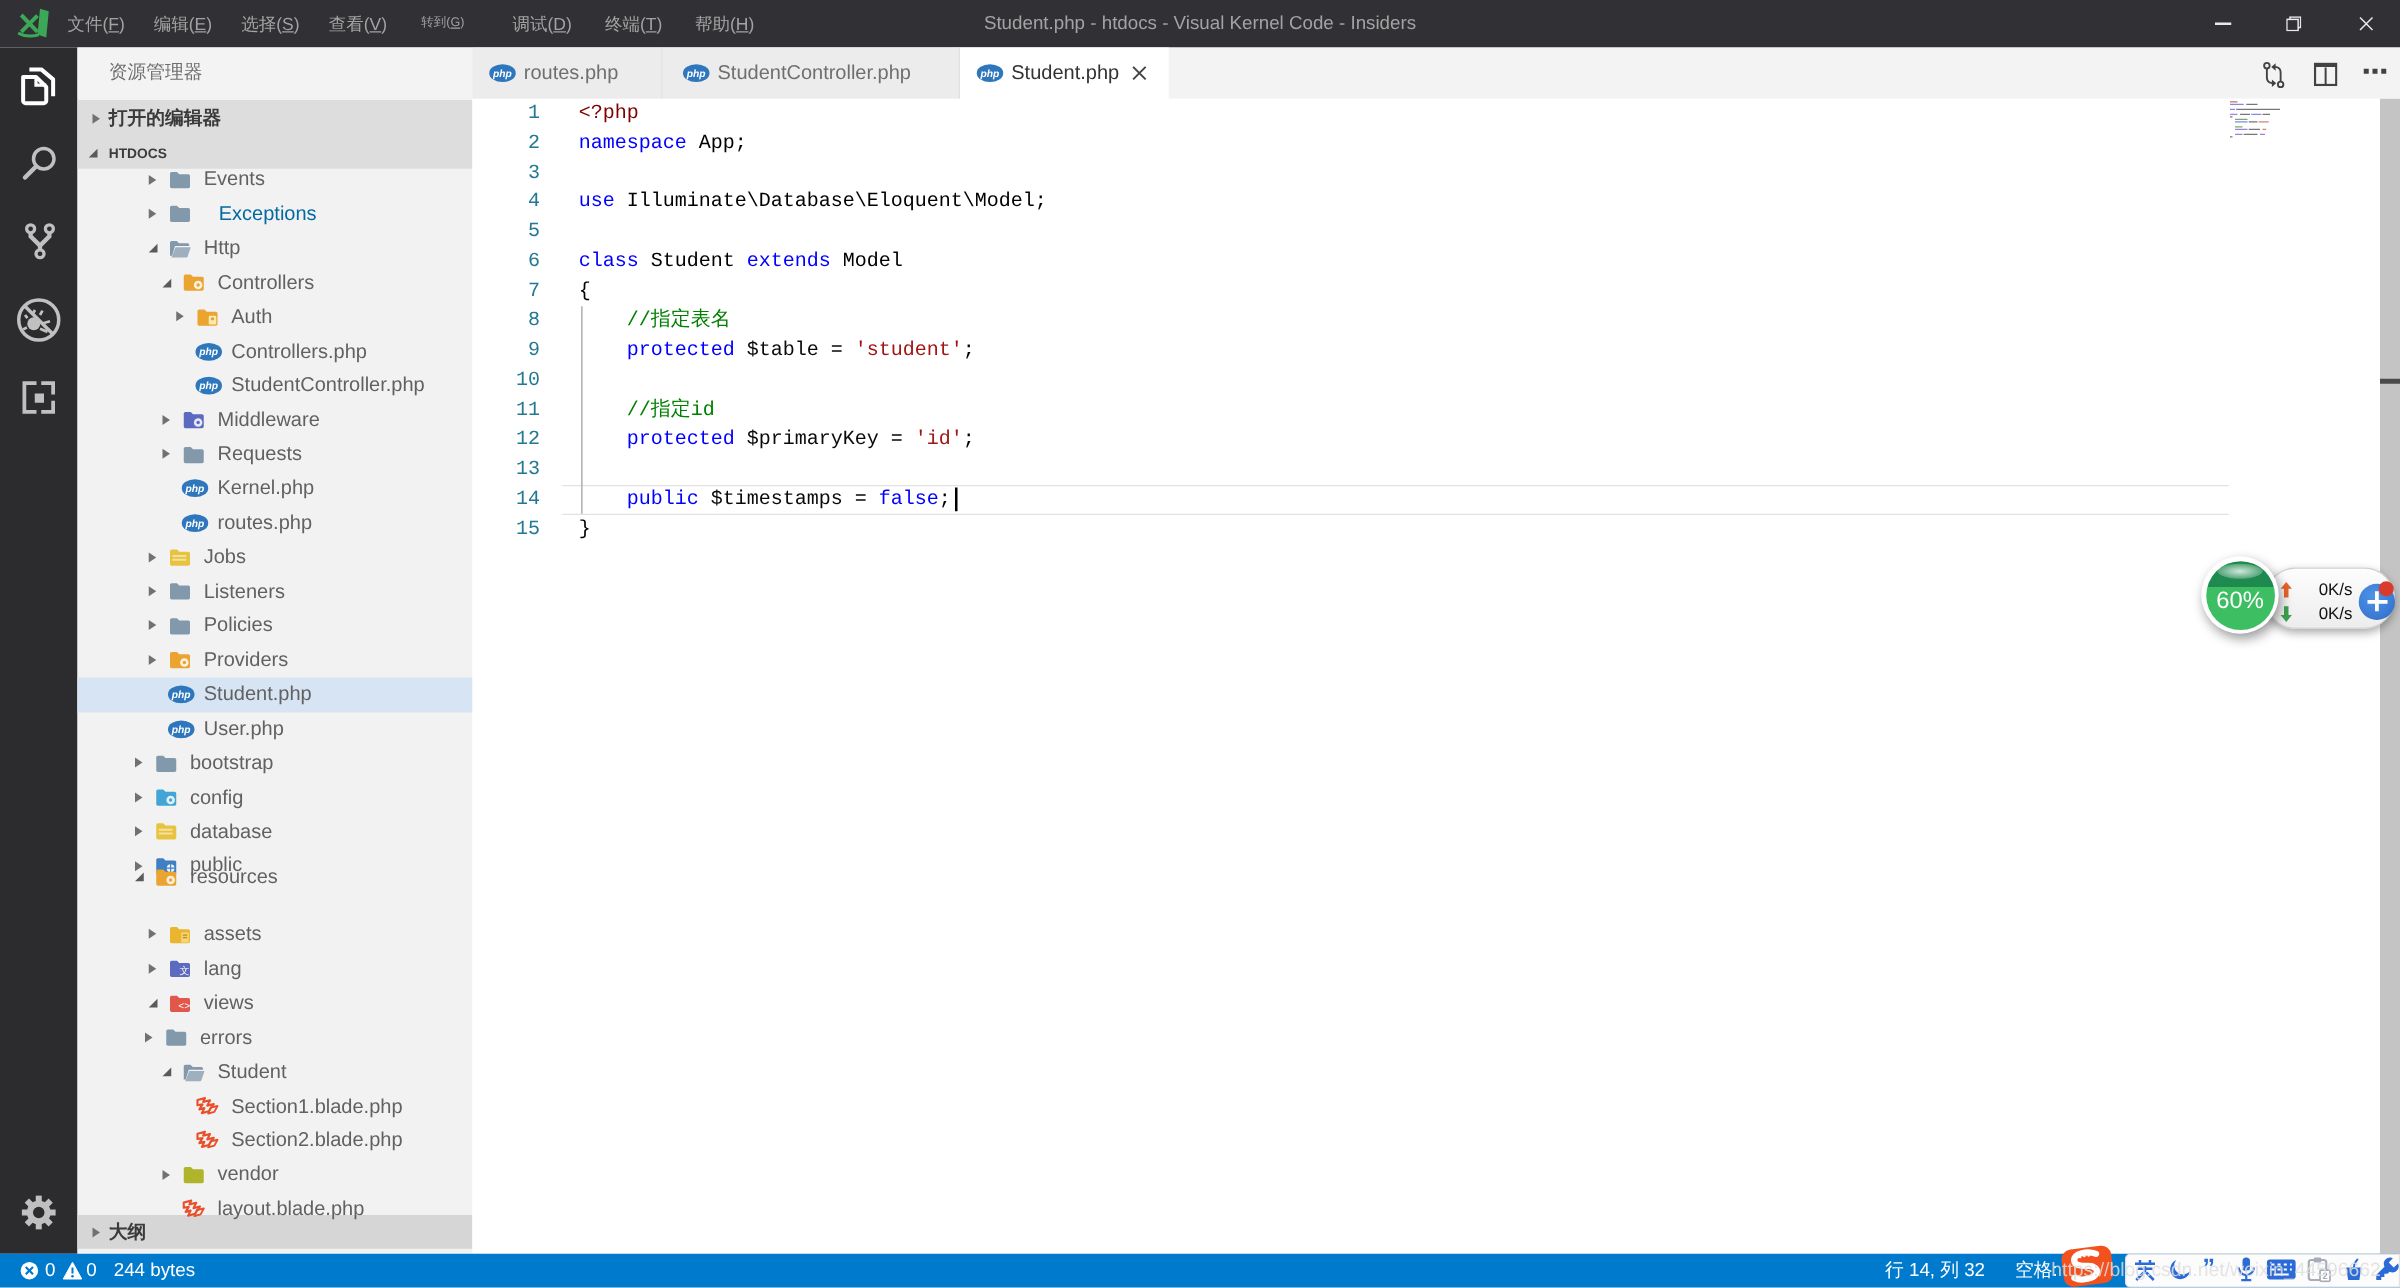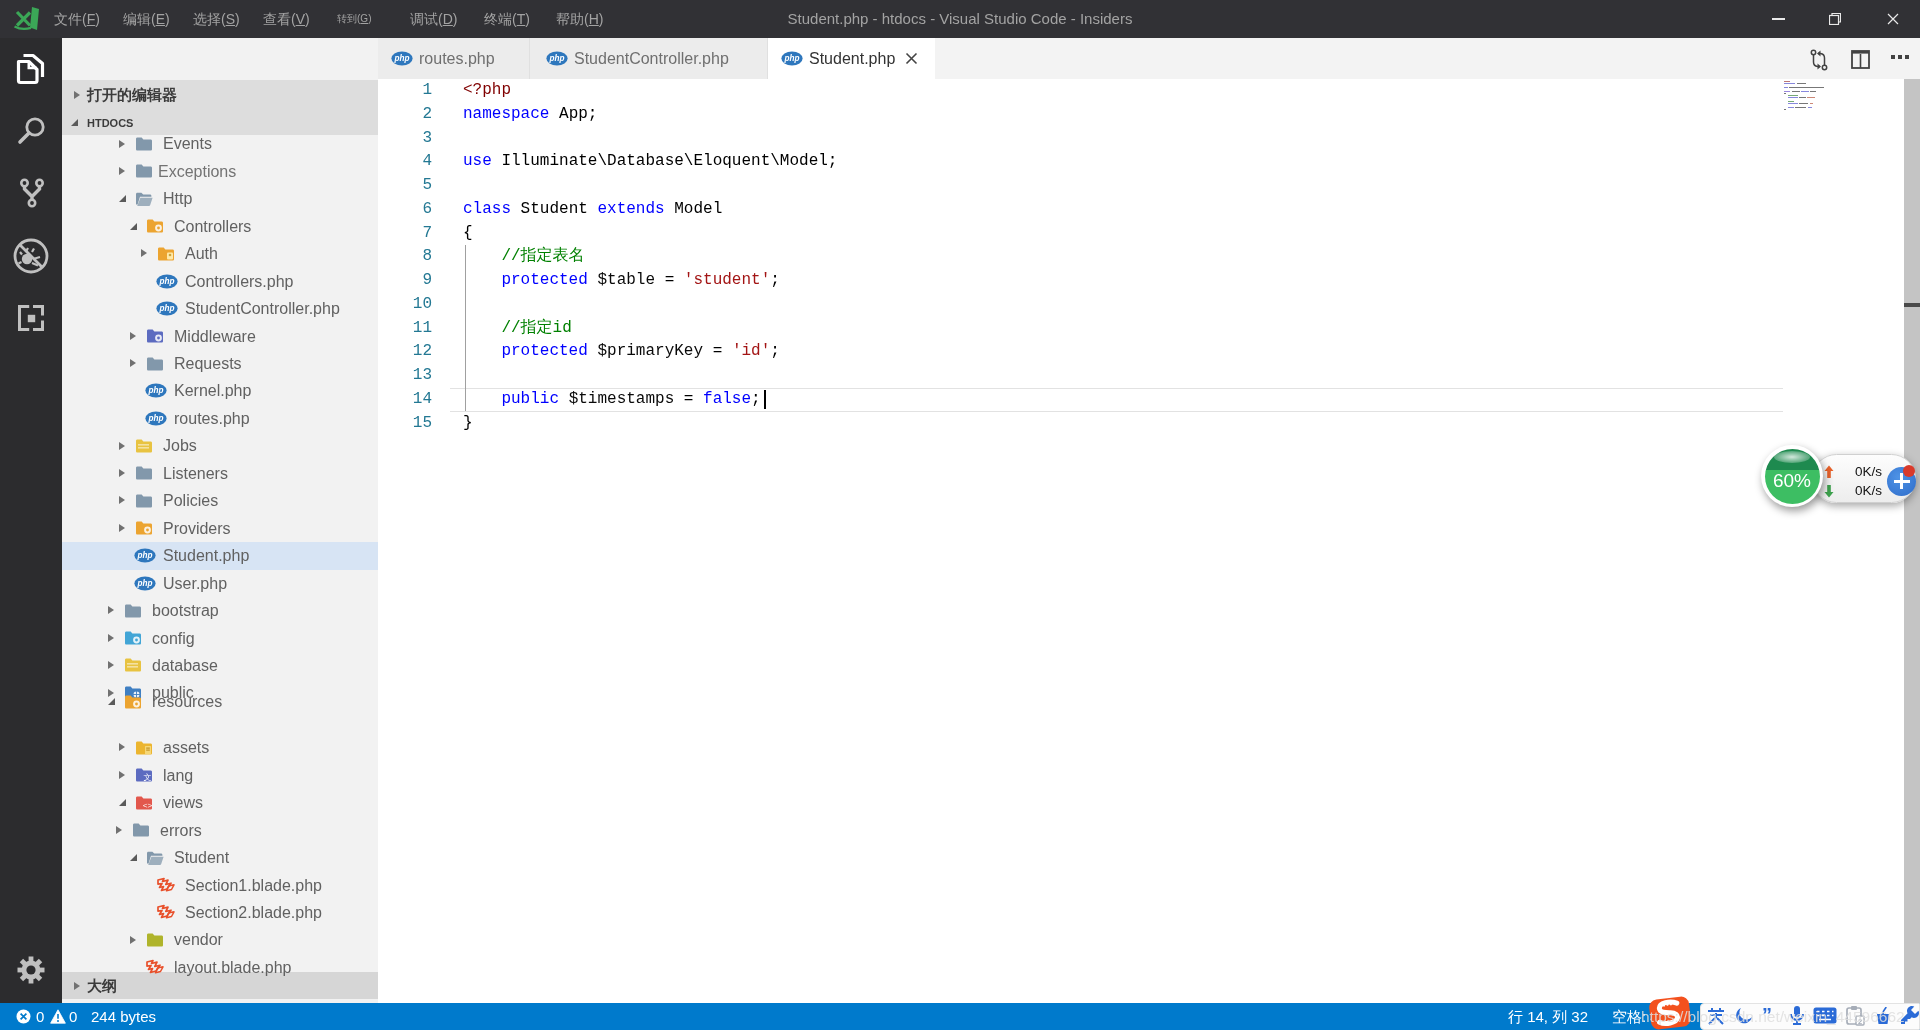--- a/index.html
+++ b/index.html
@@ -13,21 +13,21 @@
     <path d="M0.5 20.5 Q8 24.5 17 21.8" stroke="#3BA757" stroke-width="2.4" fill="none"></path>
   </svg>
   <span style="position:absolute;left:54px;font-size:14px">文件(<u>F</u>)</span>
     <span style="position:absolute;left:123px;font-size:14px">编辑(<u>E</u>)</span>
     <span style="position:absolute;left:193px;font-size:14px">选择(<u>S</u>)</span>
     <span style="position:absolute;left:263px;font-size:14px">查看(<u>V</u>)</span>
     <span style="position:absolute;left:337px;font-size:10px">转到(<u>G</u>)</span>
     <span style="position:absolute;left:410px;font-size:14px">调试(<u>D</u>)</span>
     <span style="position:absolute;left:484px;font-size:14px">终端(<u>T</u>)</span>
     <span style="position:absolute;left:556px;font-size:14px">帮助(<u>H</u>)</span>
-  <span class="abs" style="left:0;width:1920px;text-align:center">Student.php - htdocs - Visual Studio Code - Insiders</span>
+  <span class="abs" style="left:0;width:1920px;text-align:center">Student.php - htdocs - Visual Kernel Code - Insiders</span>
   <div class="abs" style="left:1772px;top:18px;width:13px;height:1.5px;background:#E9E9E9"></div>
   <svg class="abs" style="left:1829px;top:13px" width="12" height="12" viewBox="0 0 12 12">
     <rect x="0.5" y="2.5" width="9" height="9" fill="none" stroke="#E9E9E9" stroke-width="1.2"></rect>
     <path d="M3 2.5 L3 0.5 L11.5 0.5 L11.5 9 L9.5 9" fill="none" stroke="#E9E9E9" stroke-width="1.2"></path>
   </svg>
   <svg class="abs" style="left:1887px;top:13px" width="12" height="12" viewBox="0 0 12 12">
     <path d="M1 1 L11 11 M11 1 L1 11" stroke="#E9E9E9" stroke-width="1.2"></path>
   </svg>
 </div>
 
@@ -66,20 +66,21 @@
       <rect x="12.6" y="1.5" width="4.8" height="27"></rect>
       <rect x="1.5" y="12.6" width="27" height="4.8"></rect>
       <rect x="12.6" y="1.5" width="4.8" height="27" transform="rotate(45 15 15)"></rect>
       <rect x="12.6" y="1.5" width="4.8" height="27" transform="rotate(-45 15 15)"></rect>
     </g>
     <circle cx="15" cy="15" r="4.6" fill="#2C2C2E"></circle>
   </svg>
 </div>
 
 <div class="abs" style="left:62px;top:38px;width:316px;height:965px;background:#F2F2F2;overflow:hidden">
+  <div class="abs" style="left:0;top:0;width:316px;height:39.5px;background:#F3F3F3;color:#6F6F6F;font-size:15px;line-height:39.5px;padding-left:25px">资源管理器</div>
   <div class="abs" style="left:0;top:42px;width:316px;height:54.5px;background:#DDDDDD"></div>
   <div class="abs" style="left:12px;top:52.5px;width:0;height:0;border-left:6px solid #717171;border-top:4.5px solid transparent;border-bottom:4.5px solid transparent"></div>
   <div class="abs" style="left:25px;top:44px;height:26.5px;line-height:26.5px;font-size:15px;font-weight:bold;color:#3B3B3B">打开的编辑器</div>
   <div class="abs" style="left:9px;top:81px;width:0;height:0;border-right:7.5px solid #5a5a5a;border-top:7.5px solid transparent"></div>
   <div class="abs" style="left:25px;top:71.5px;height:27px;line-height:27px;font-size:11px;font-weight:bold;color:#3B3B3B">HTDOCS</div>
   <div class="abs" style="left:0;top:934px;width:316px;height:27px;background:#D6D6D6"></div>
   <div class="abs" style="left:12px;top:943.5px;width:0;height:0;border-left:6px solid #717171;border-top:4.5px solid transparent;border-bottom:4.5px solid transparent"></div>
   <div class="abs" style="left:25px;top:934px;height:27px;line-height:27px;font-size:15px;font-weight:bold;color:#3B3B3B">大纲</div>
 </div>
 <div style="position:absolute;left:62px;top:130.4px;width:316px;height:27.45px;">
@@ -87,21 +88,21 @@
     <div style="position:absolute;left:73px;top:5.5px"><svg width="18" height="16" viewBox="0 0 18 16">
         <path d="M1 3 C1 2.2 1.6 1.6 2.4 1.6 L6.6 1.6 L8.4 3.4 L15.6 3.4 C16.4 3.4 17 4 17 4.8 L17 13.2 C17 14 16.4 14.6 15.6 14.6 L2.4 14.6 C1.6 14.6 1 14 1 13.2 Z" fill="#8298AB"></path>
       </svg></div>
     <div style="position:absolute;left:101px;top:0;height:100%;line-height:27.45px;font-size:16px;color:#616161;white-space:nowrap">Events</div>
   </div>
 <div style="position:absolute;left:62px;top:157.8px;width:316px;height:27.45px;">
     <div style="position:absolute;left:57.0px;top:9.2px;width:0;height:0;border-left:6px solid #717171;border-top:4.5px solid transparent;border-bottom:4.5px solid transparent"></div>
     <div style="position:absolute;left:73px;top:5.5px"><svg width="18" height="16" viewBox="0 0 18 16">
         <path d="M1 3 C1 2.2 1.6 1.6 2.4 1.6 L6.6 1.6 L8.4 3.4 L15.6 3.4 C16.4 3.4 17 4 17 4.8 L17 13.2 C17 14 16.4 14.6 15.6 14.6 L2.4 14.6 C1.6 14.6 1 14 1 13.2 Z" fill="#8298AB"></path>
       </svg></div>
-    <div style="position:absolute;left:96px;top:0;height:100%;line-height:27.45px;font-size:16px;color:#737373;white-space:nowrap">Exceptions</div>
+    <div style="position:absolute;left:113px;top:0;height:100%;line-height:27.45px;font-size:16px;color:#0369a1;white-space:nowrap">Exceptions</div>
   </div>
 <div style="position:absolute;left:62px;top:185.3px;width:316px;height:27.45px;">
     <div style="position:absolute;left:57.0px;top:10.2px;width:0;height:0;border-right:7px solid #5a5a5a;border-top:7px solid transparent"></div>
     <div style="position:absolute;left:73px;top:5.5px"><svg width="18" height="16" viewBox="0 0 18 16">
         <path d="M1 3.2 C1 2.4 1.6 1.8 2.4 1.8 L6.4 1.8 L8.2 3.6 L15 3.6 C15.8 3.6 16.4 4.2 16.4 5 L16.4 5.8 L5 5.8 L2.6 13.5 L1 13.5 Z" fill="#8298AB"></path>
         <path d="M5.4 6.8 L17.6 6.8 L15.2 14 C15 14.6 14.5 15 13.9 15 L2.2 15 Z" fill="#8298AB" opacity="0.75"></path>
       </svg></div>
     <div style="position:absolute;left:101px;top:0;height:100%;line-height:27.45px;font-size:16px;color:#616161;white-space:nowrap">Http</div>
   </div>
 <div style="position:absolute;left:62px;top:212.8px;width:316px;height:27.45px;">

